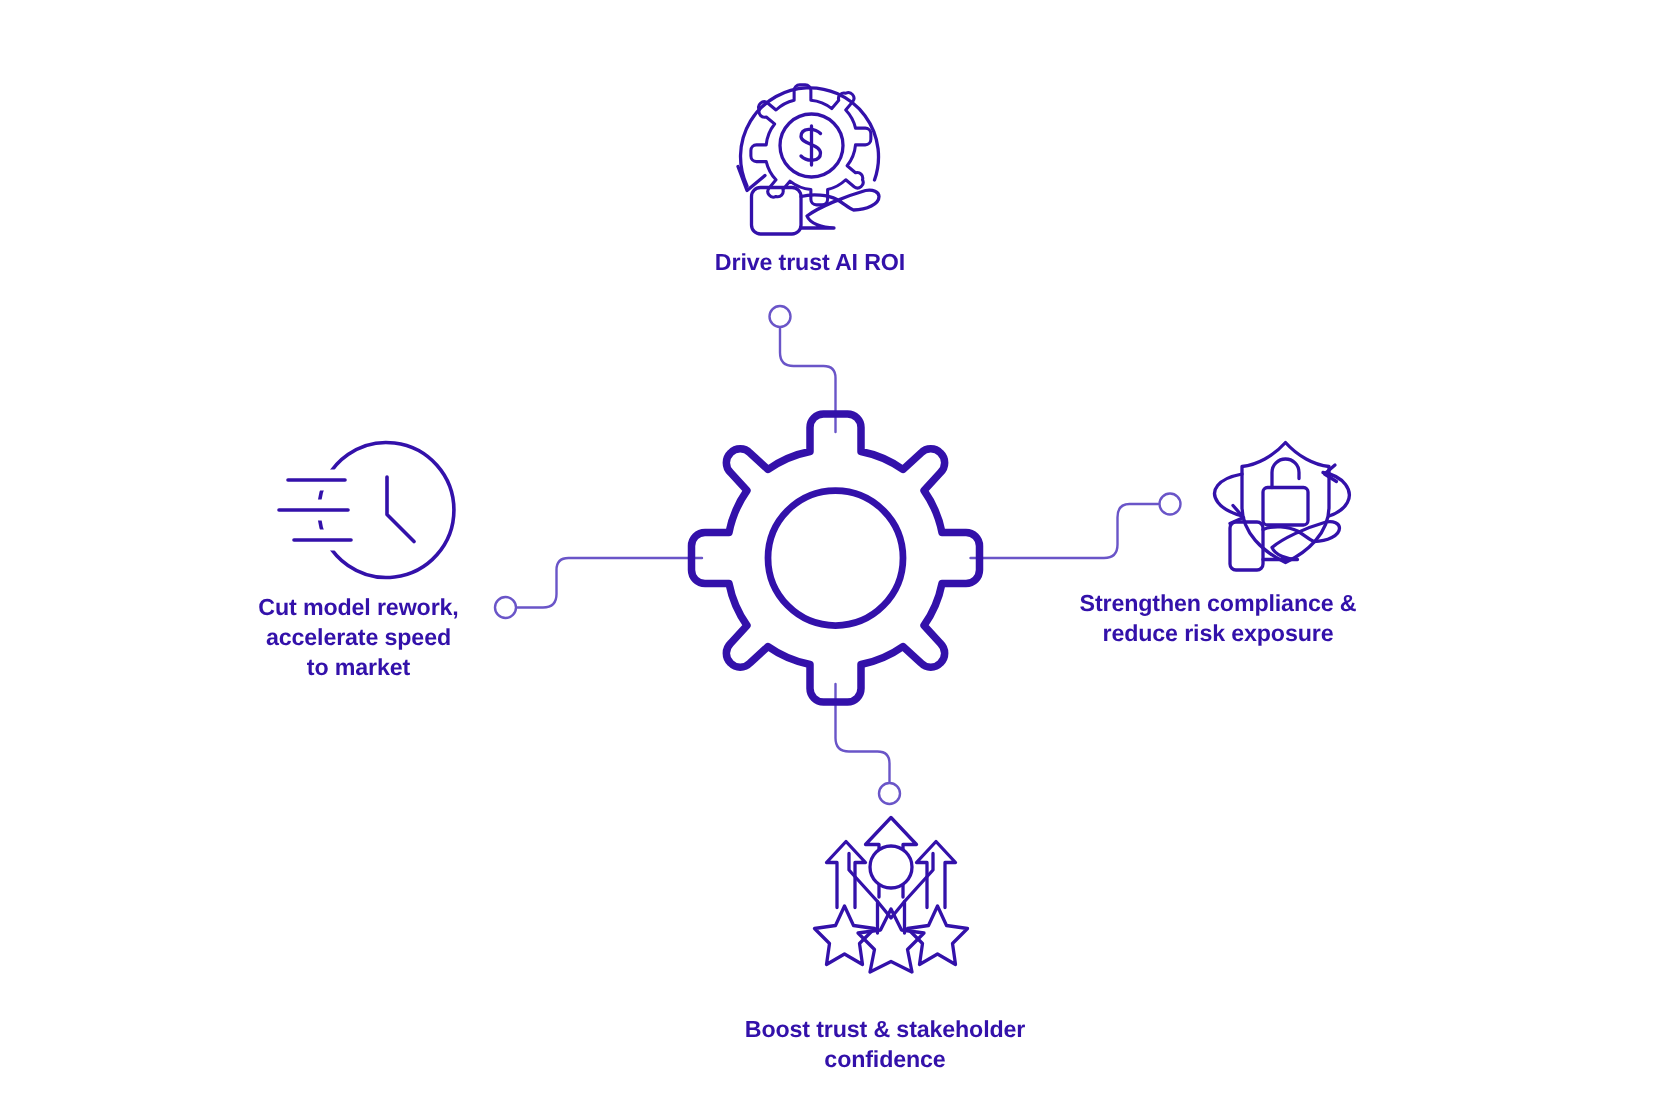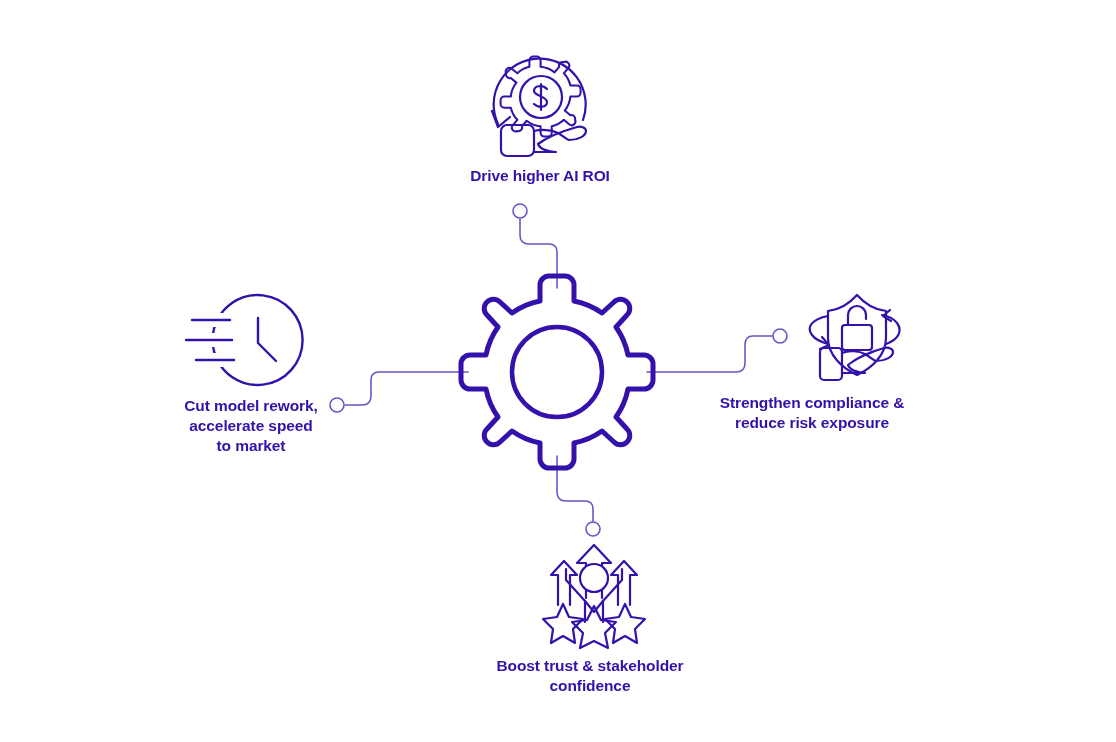--- a/index.html
+++ b/index.html
@@ -26,23 +26,23 @@
     color: #3311aa;
     font-family: "Liberation Sans", sans-serif;
     font-size: 15.5px;
     font-weight: 600;
     line-height: 1.28;
     text-align: center;
     letter-spacing: -0.1px;
     white-space: pre-line;
   }
   #label-top    { left: 380px; top: 166px; width: 320px; }
-  #label-left   { left: 111px; top: 396px; width: 280px; }
+  #label-left   { left: 99px; top: 396px; width: 280px; }
   #label-right  { left: 672px; top: 393px; width: 280px; }
-  #label-bottom { left: 430px; top: 656px; width: 320px; }
+  #label-bottom { left: 430px; top: 677px; width: 320px; }
 </style>
 </head>
 <body>
 
 <svg id="canvas" viewBox="0 0 1116 742" xmlns="http://www.w3.org/2000/svg">
 
   <g fill="none" stroke="#6a55c8" stroke-width="1.6" stroke-linecap="round" stroke-linejoin="round">
 
     <path d="M520,219 L520,235 Q520,244 529,244 L549,244 Q557,244 557,252 L557,288"></path>
     <circle cx="520" cy="211" r="7" fill="#ffffff" stroke="#6a55c8" stroke-width="1.6"></circle>
@@ -165,20 +165,20 @@
     <path d="M566,569 L566,580 L585,601 L585,622
              M622,569 L622,580 L603,601 L603,622"></path>
     <path d="M585,601 L594,612 L603,601"></path>
 
     <path d="M563,604 L569,617 L583,619 L573,629 L575,643 L563,636 L551,643 L553,629 L543,619 L557,617 Z"></path>
     <path d="M594,606 L601,620 L616,622 L605,633 L608,648 L594,641 L580,648 L583,633 L572,622 L587,620 Z"></path>
     <path d="M625,604 L631,617 L645,619 L635,629 L637,643 L625,636 L613,643 L615,629 L605,619 L619,617 Z"></path>
   </g>
 </svg>
 
-<div class="node-label" id="label-top">Drive higher AI ROI</div>
+<div class="node-label" id="label-top">Drive trust AI ROI</div>
 <div class="node-label" id="label-left">Cut model rework,
 accelerate speed
 to market</div>
 <div class="node-label" id="label-right">Strengthen compliance &amp;
 reduce risk exposure</div>
 <div class="node-label" id="label-bottom">Boost trust &amp; stakeholder
 confidence</div>
 
 </body></html>

